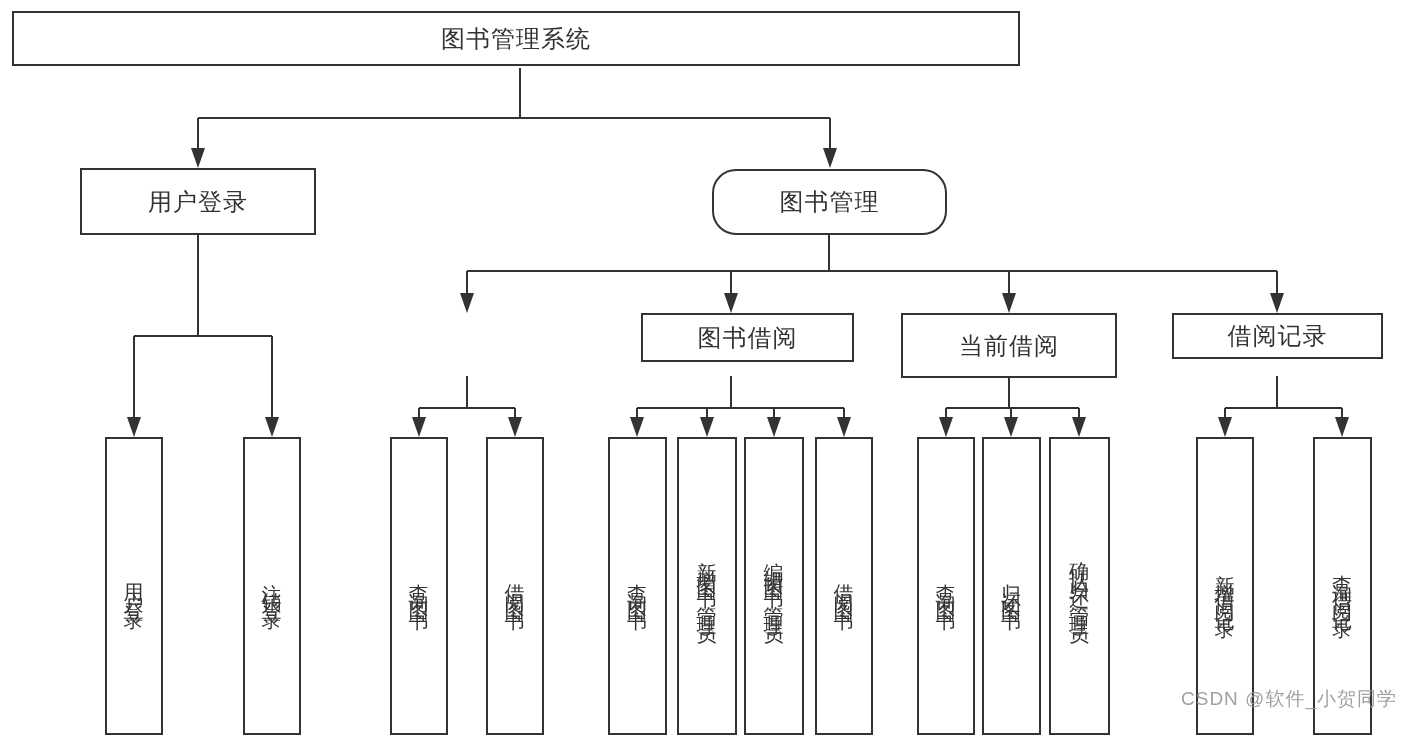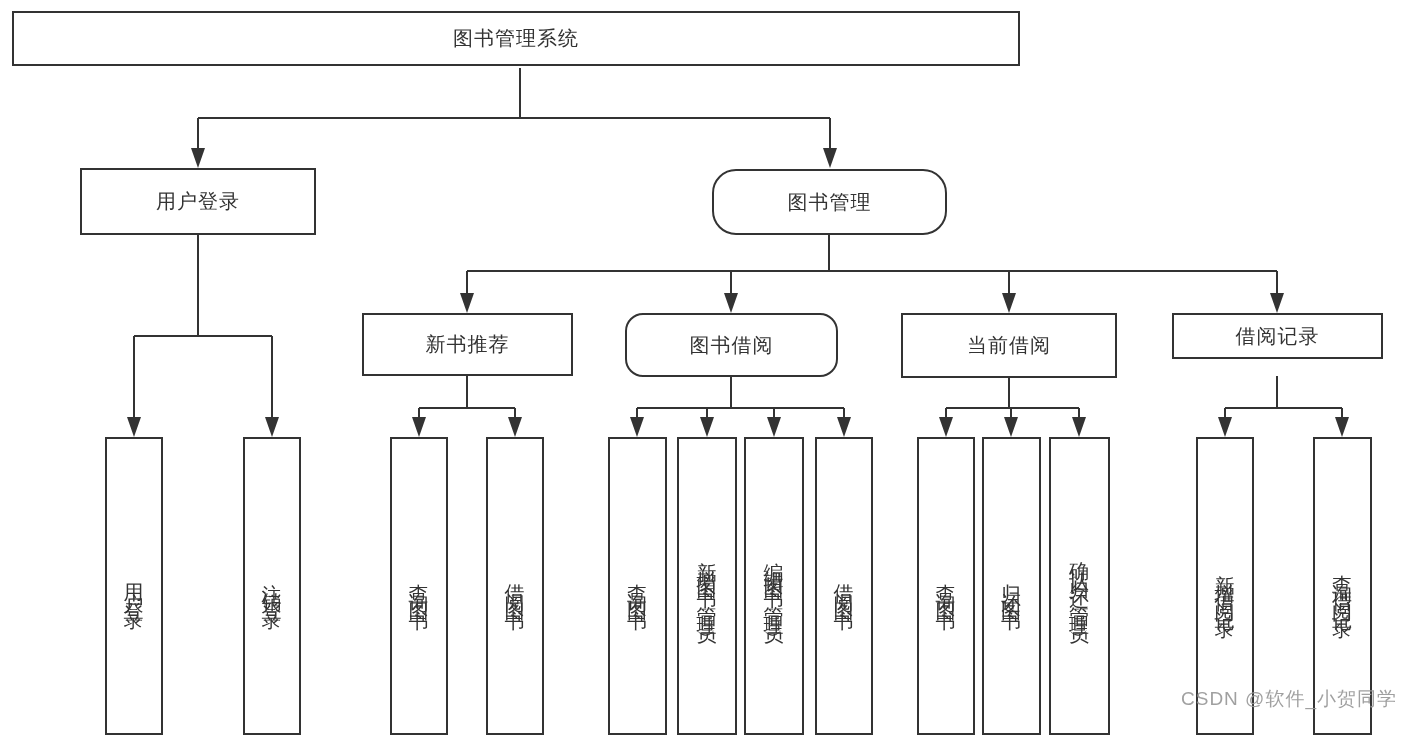--- a/index.html
+++ b/index.html
@@ -16,21 +16,21 @@
   .box {
     position: absolute;
     box-sizing: border-box;
     background: #ffffff;
     border: 2px solid #333333;
     display: flex;
     align-items: center;
     justify-content: center;
     z-index: 1;
   }
-  .hlabel { font-size: 20px; letter-spacing: 1px; white-space: nowrap; }
+  .hlabel { font-size: 24px; letter-spacing: 1px; white-space: nowrap; }
   .leaf span.vtext {
     writing-mode: vertical-rl;
     font-size: 20px;
     letter-spacing: 9px;
     line-height: 1;
     white-space: nowrap;
   }
   .watermark {
     position: absolute;
     left: 1181px;
@@ -85,22 +85,21 @@
       <polygon points="1218,417 1232,417 1225,437"></polygon>
       <polygon points="1335,417 1349,417 1342,437"></polygon>
     </g>
   </svg>
 
   <div class="box hlabel" style="left:12px; top:11px; width:1008px; height:55px;">图书管理系统</div>
 
   <div class="box hlabel" style="left:80px; top:168px; width:236px; height:67px;">用户登录</div>
   <div class="box hlabel" style="left:712px; top:169px; width:235px; height:66px;border-radius:24px;">图书管理</div>
 
-  <div class="box hlabel" style="left:362px; top:313px; width:211px; height:63px;">新书推荐</div>
-  <div class="box hlabel" style="left:625px; top:313px; width:213px; height:64px;border-radius:18px;">图书借阅</div>
+  <div class="box hlabel" style="left:641px; top:313px; width:213px; height:49px;">图书借阅</div>
   <div class="box hlabel" style="left:901px; top:313px; width:216px; height:65px;">当前借阅</div>
   <div class="box hlabel" style="left:1172px; top:313px; width:211px; height:46px;">借阅记录</div>
 
   <div class="box leaf" style="left:105px; top:437px; width:58px; height:298px;">
     <span class="vtext">用户登录</span>
   </div>
   <div class="box leaf" style="left:243px; top:437px; width:58px; height:298px;">
     <span class="vtext">注销登录</span>
   </div>
 

